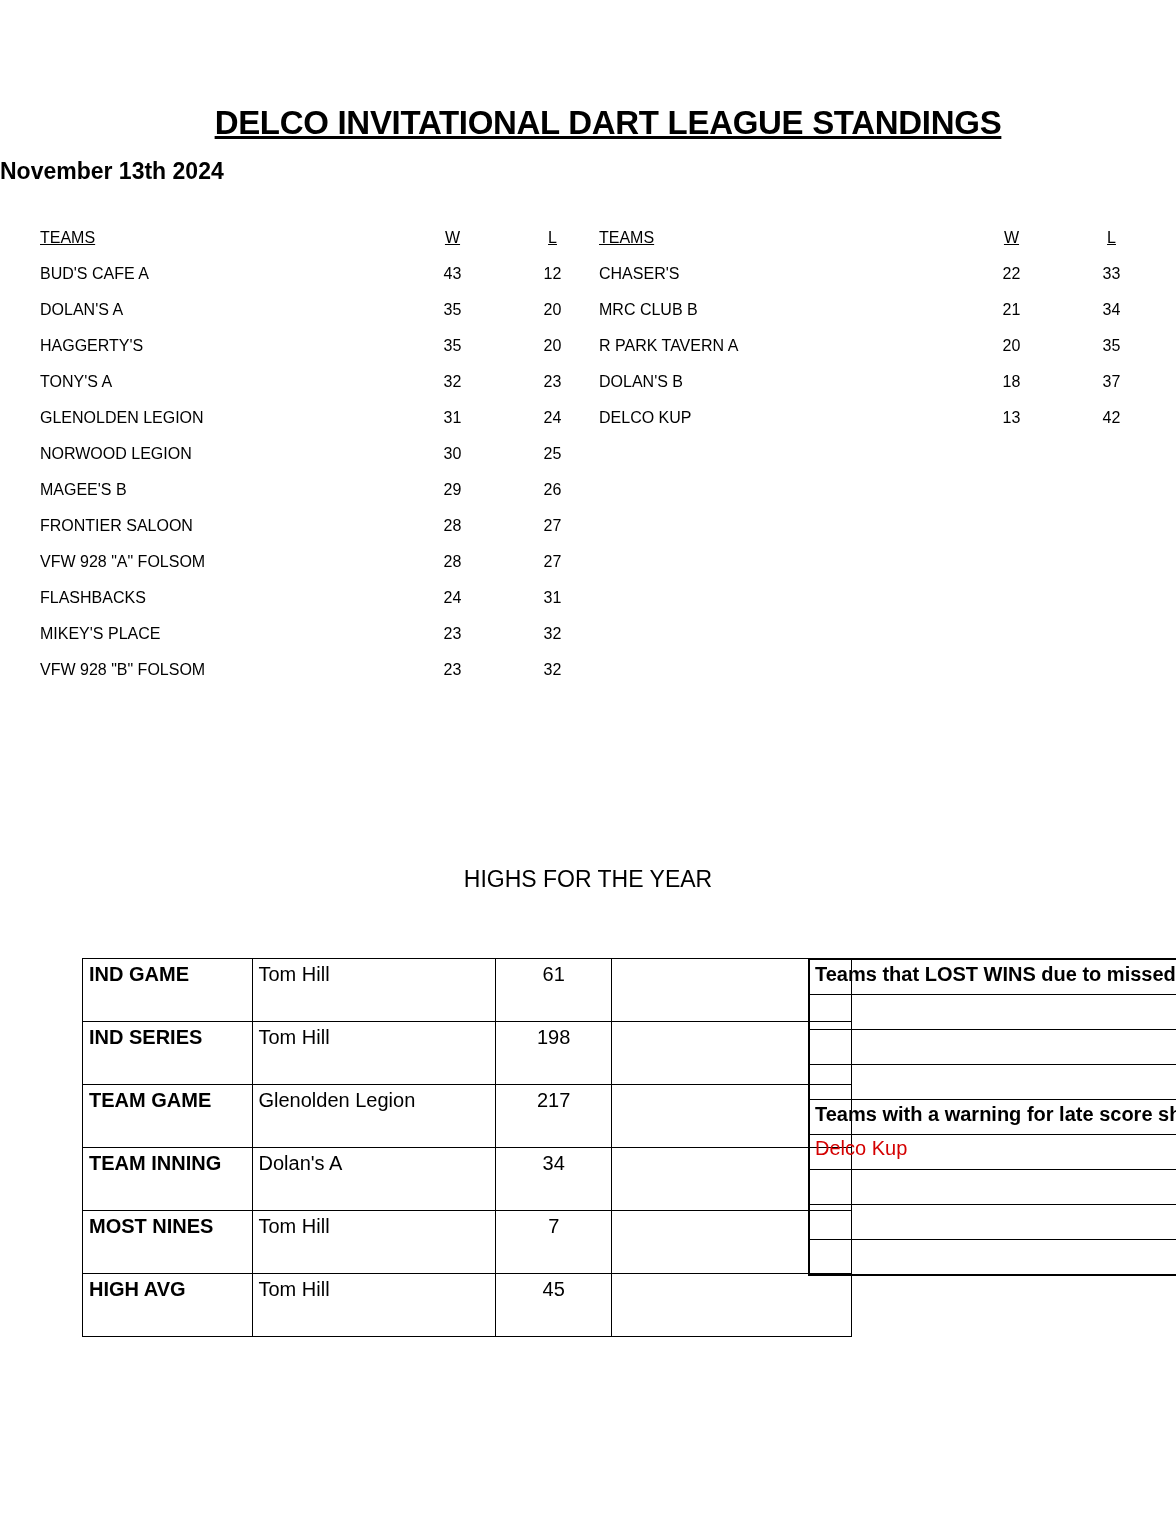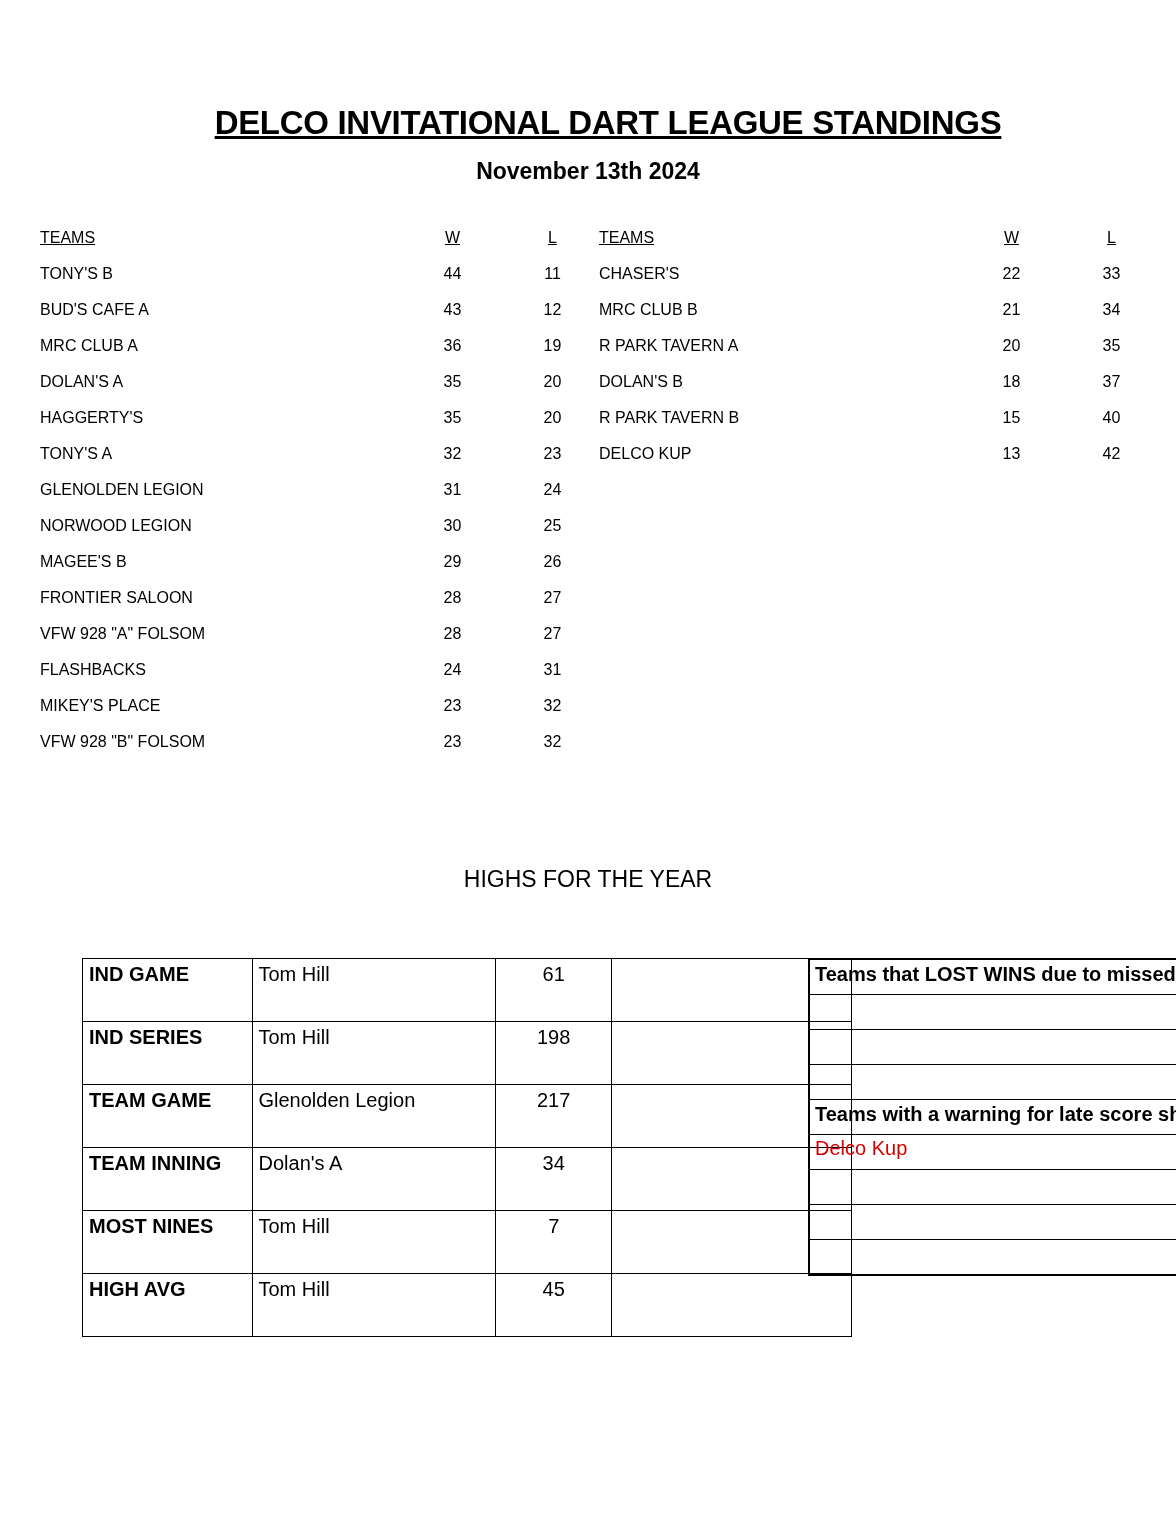--- a/index.html
+++ b/index.html
@@ -34,21 +34,20 @@
     padding-left: 20px;
   }
   .title span {
     text-decoration: underline;
   }
   .subtitle {
     position: absolute;
     top: 158px;
     left: 0;
     width: 1176px;
-    text-align: center;
     font-size: 23px;
     font-weight: bold;
   }
 
   
   .standings {
     position: absolute;
     top: 222px;
     left: 0;
     width: 1176px;
@@ -194,35 +193,25 @@
       <table class="stand">
         <thead>
           <tr>
             <th class="team-cell hdr">TEAMS</th>
             <th class="w-cell hdr">W</th>
             <th class="l-cell hdr">L</th>
           </tr>
         </thead>
         <tbody>
           <tr>
-            <td class="team-cell">TONY'S B</td>
-            <td class="w-cell">44</td>
-            <td class="l-cell">11</td>
-          </tr>
-          <tr>
             <td class="team-cell">BUD'S CAFE A</td>
             <td class="w-cell">43</td>
             <td class="l-cell">12</td>
           </tr>
           <tr>
-            <td class="team-cell">MRC CLUB A</td>
-            <td class="w-cell">36</td>
-            <td class="l-cell">19</td>
-          </tr>
-          <tr>
             <td class="team-cell">DOLAN'S A</td>
             <td class="w-cell">35</td>
             <td class="l-cell">20</td>
           </tr>
           <tr>
             <td class="team-cell">HAGGERTY'S</td>
             <td class="w-cell">35</td>
             <td class="l-cell">20</td>
           </tr>
           <tr>
@@ -298,25 +287,20 @@
             <td class="team-cell">R PARK TAVERN A</td>
             <td class="w-cell">20</td>
             <td class="l-cell">35</td>
           </tr>
           <tr>
             <td class="team-cell">DOLAN'S B</td>
             <td class="w-cell">18</td>
             <td class="l-cell">37</td>
           </tr>
           <tr>
-            <td class="team-cell">R PARK TAVERN B</td>
-            <td class="w-cell">15</td>
-            <td class="l-cell">40</td>
-          </tr>
-          <tr>
             <td class="team-cell">DELCO KUP</td>
             <td class="w-cell">13</td>
             <td class="l-cell">42</td>
           </tr>
         </tbody>
       </table>
     </div>
 
   </div>
 

